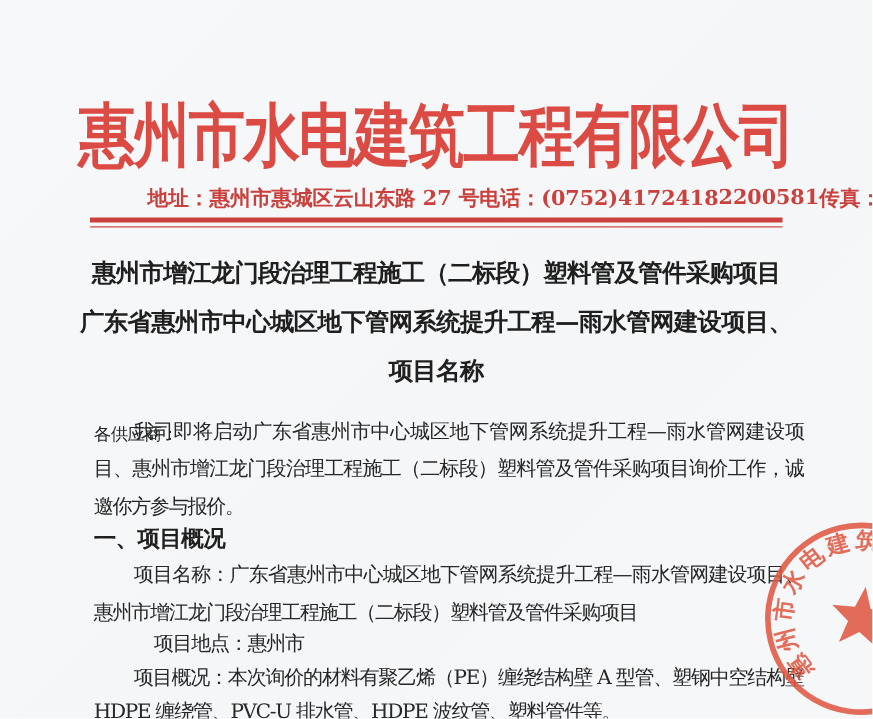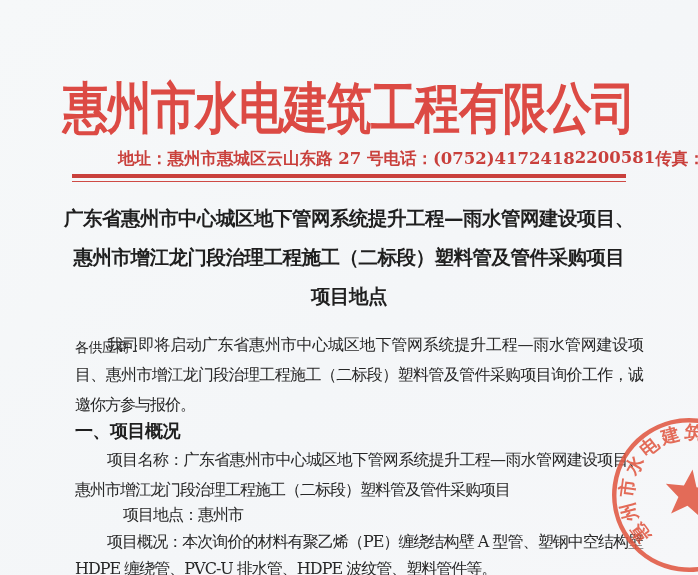--- a/index.html
+++ b/index.html
@@ -118,23 +118,23 @@
     <span>地址：惠州市惠城区云山东路 27 号</span>
     <span>电话：(0752)4172418</span>
     <span>2200581</span>
     <span>传真：2204182</span>
   </div>
 
   <div class="rule-thick"></div>
   <div class="rule-thin"></div>
 
   <div class="doc-title">
+    <div>惠州市增江龙门段治理工程施工（二标段）塑料管及管件采购项目</div>
     <div>广东省惠州市中心城区地下管网系统提升工程—雨水管网建设项目、</div>
-    <div>惠州市增江龙门段治理工程施工（二标段）塑料管及管件采购项目</div>
-    <div>项目地点</div>
+    <div>项目名称</div>
   </div>
 
   <div class="salutation">各供应商：</div>
 
   <div class="body-text intro-para">我司即将启动广东省惠州市中心城区地下管网系统提升工程—雨水管网建设项目、惠州市增江龙门段治理工程施工（二标段）塑料管及管件采购项目询价工作，诚邀你方参与报价。</div>
 
   <div class="section-heading">一、项目概况</div>
 
   <div class="body-text p-name">项目名称：广东省惠州市中心城区地下管网系统提升工程—雨水管网建设项目、惠州市增江龙门段治理工程施工（二标段）塑料管及管件采购项目</div>
 

